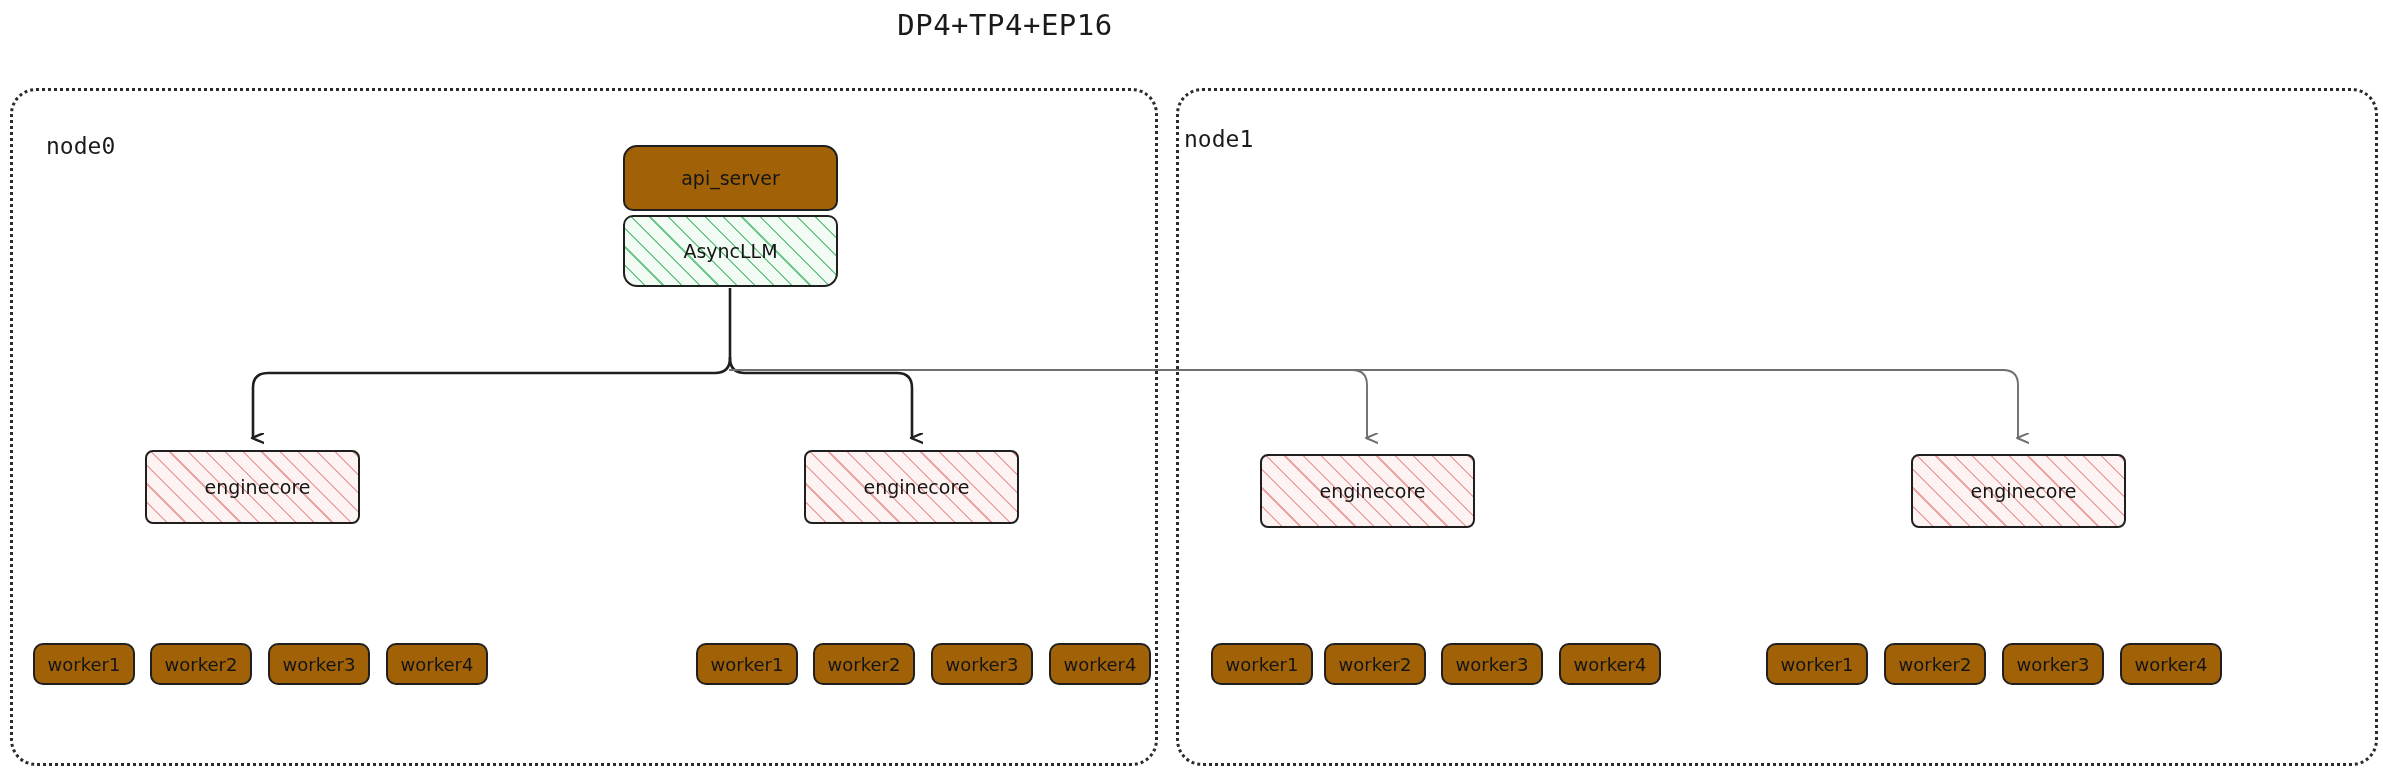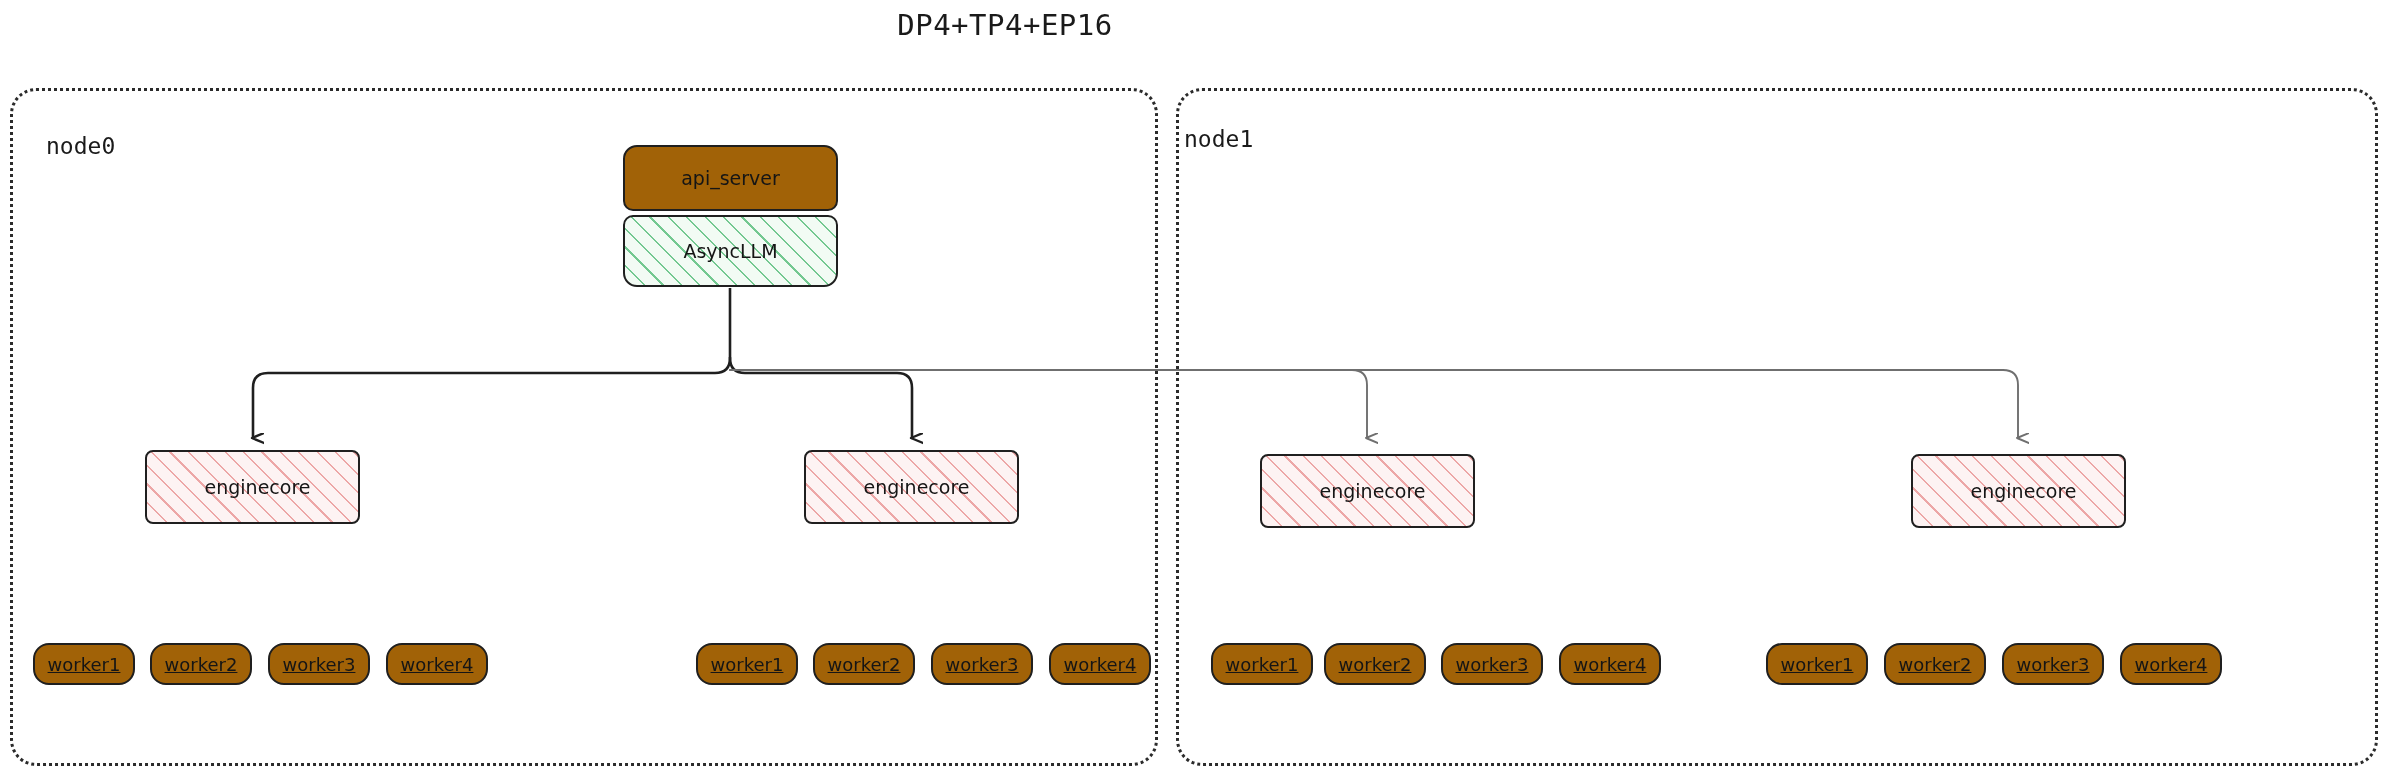--- a/index.html
+++ b/index.html
@@ -39,21 +39,21 @@
 
   .engine-box{
     border-radius:8px;
     background-color:#fdf3f3;
     background-image:repeating-linear-gradient(45deg,
         rgba(232,145,145,.78) 0 1.6px, rgba(0,0,0,0) 1.6px 13px);
     padding-left:10px;
   }
 
   .worker-box{
-    border-radius:16px; font-size:18px; border-width:2.5px;text-decoration:underline;
+    border-radius:10px; font-size:18px; border-width:2.5px;
   }
 
   #wires{position:absolute; left:0; top:0; width:2383px; height:773px; pointer-events:none;}
 </style>
 </head>
 <body>
 
 <div id="title">DP4+TP4+EP16</div>
 
 <div class="node-box" style="left:10px; top:88px; width:1142px; height:672px;"></div>

